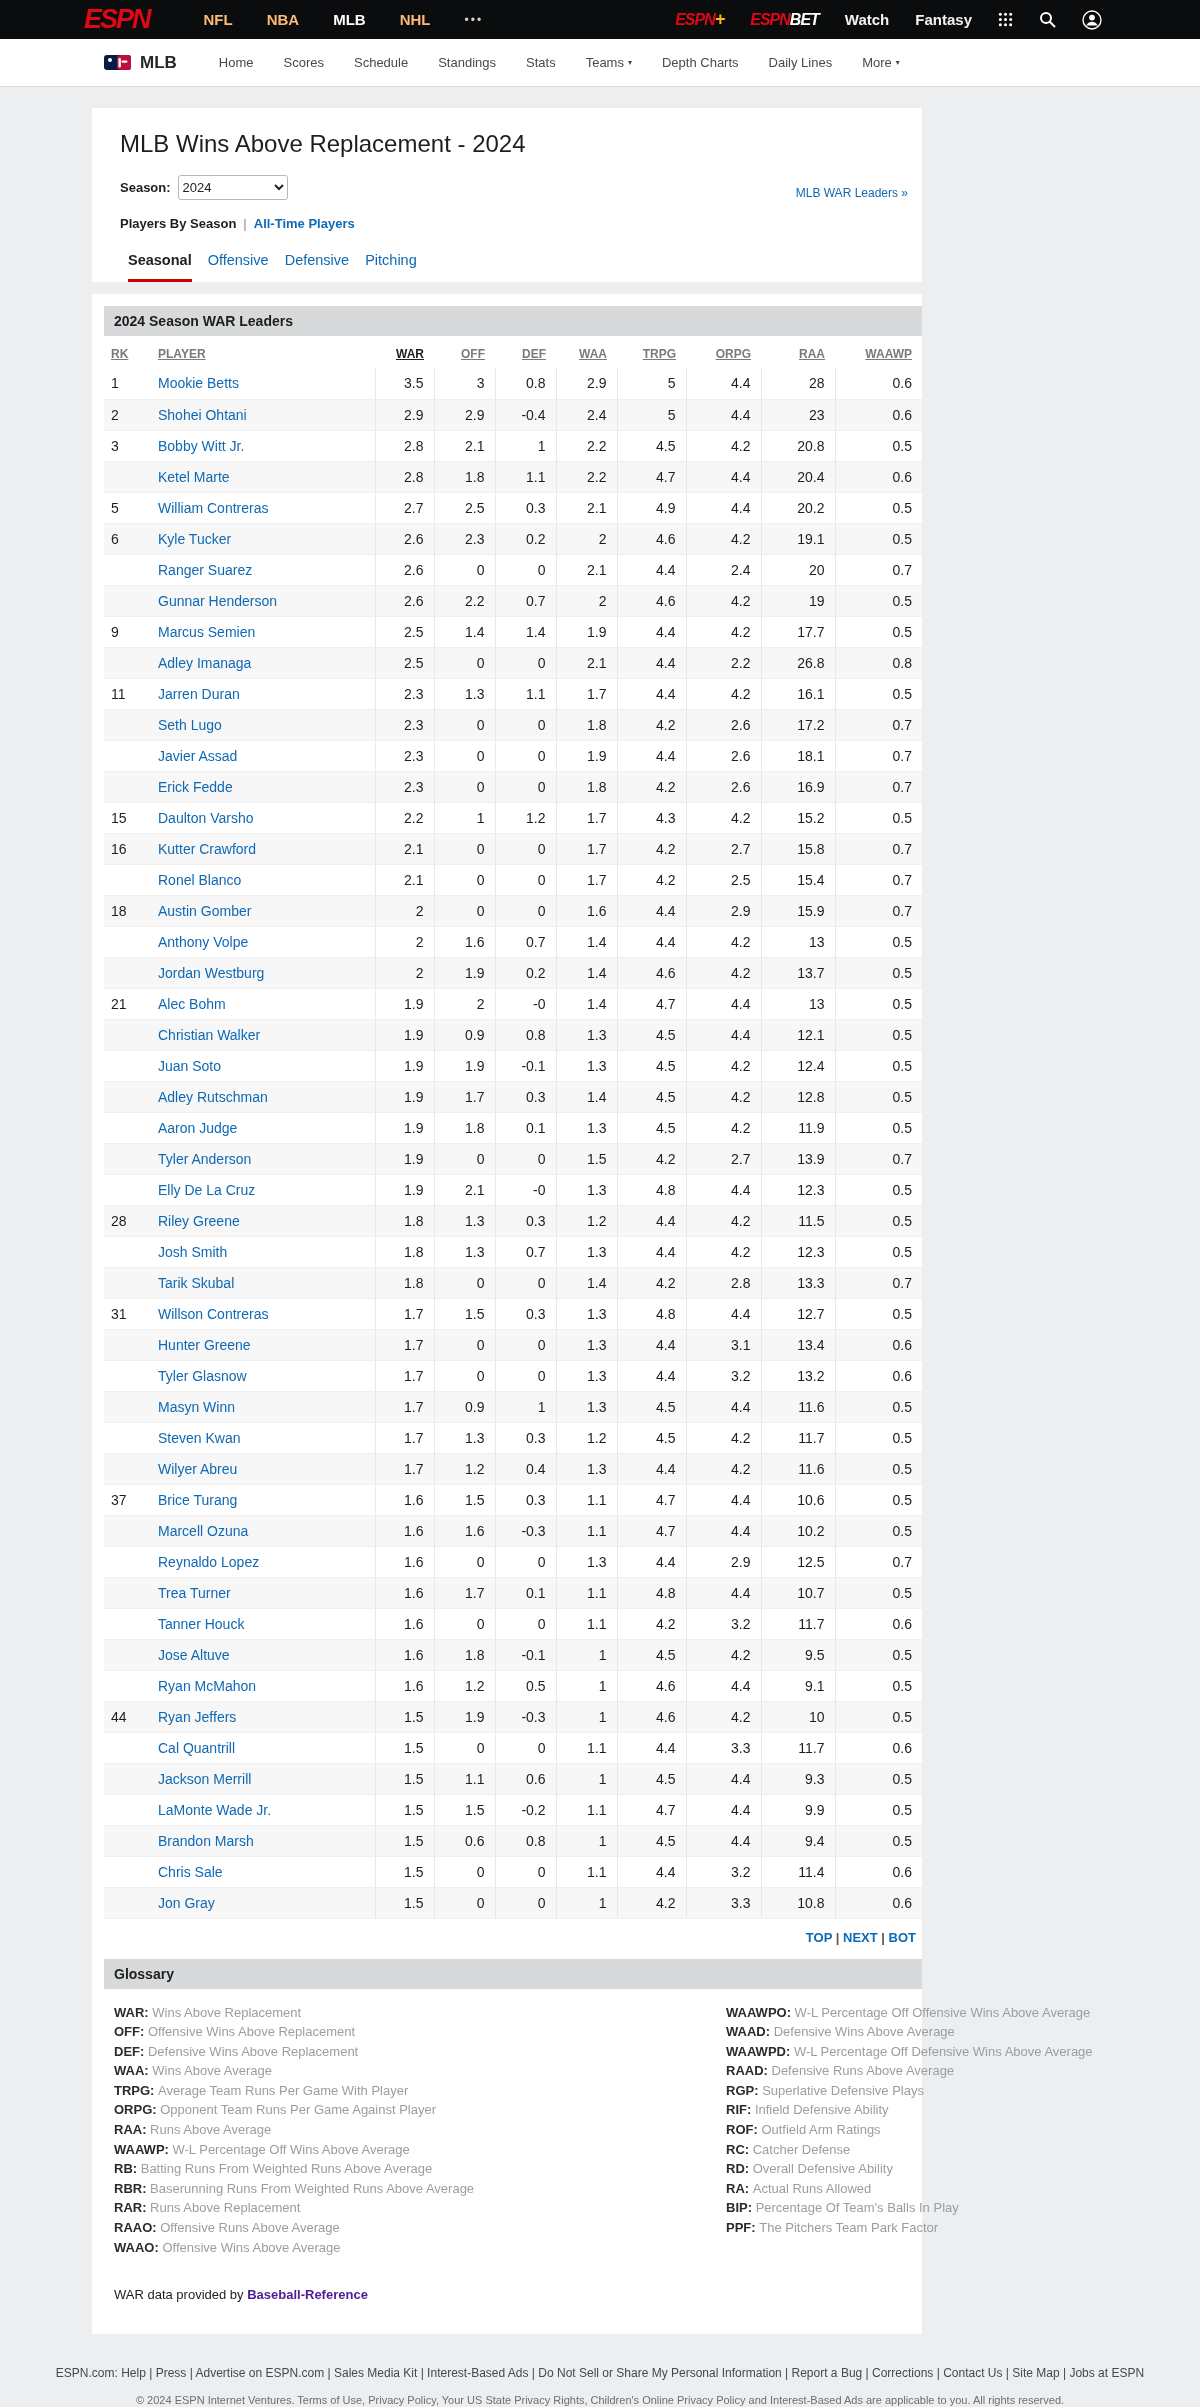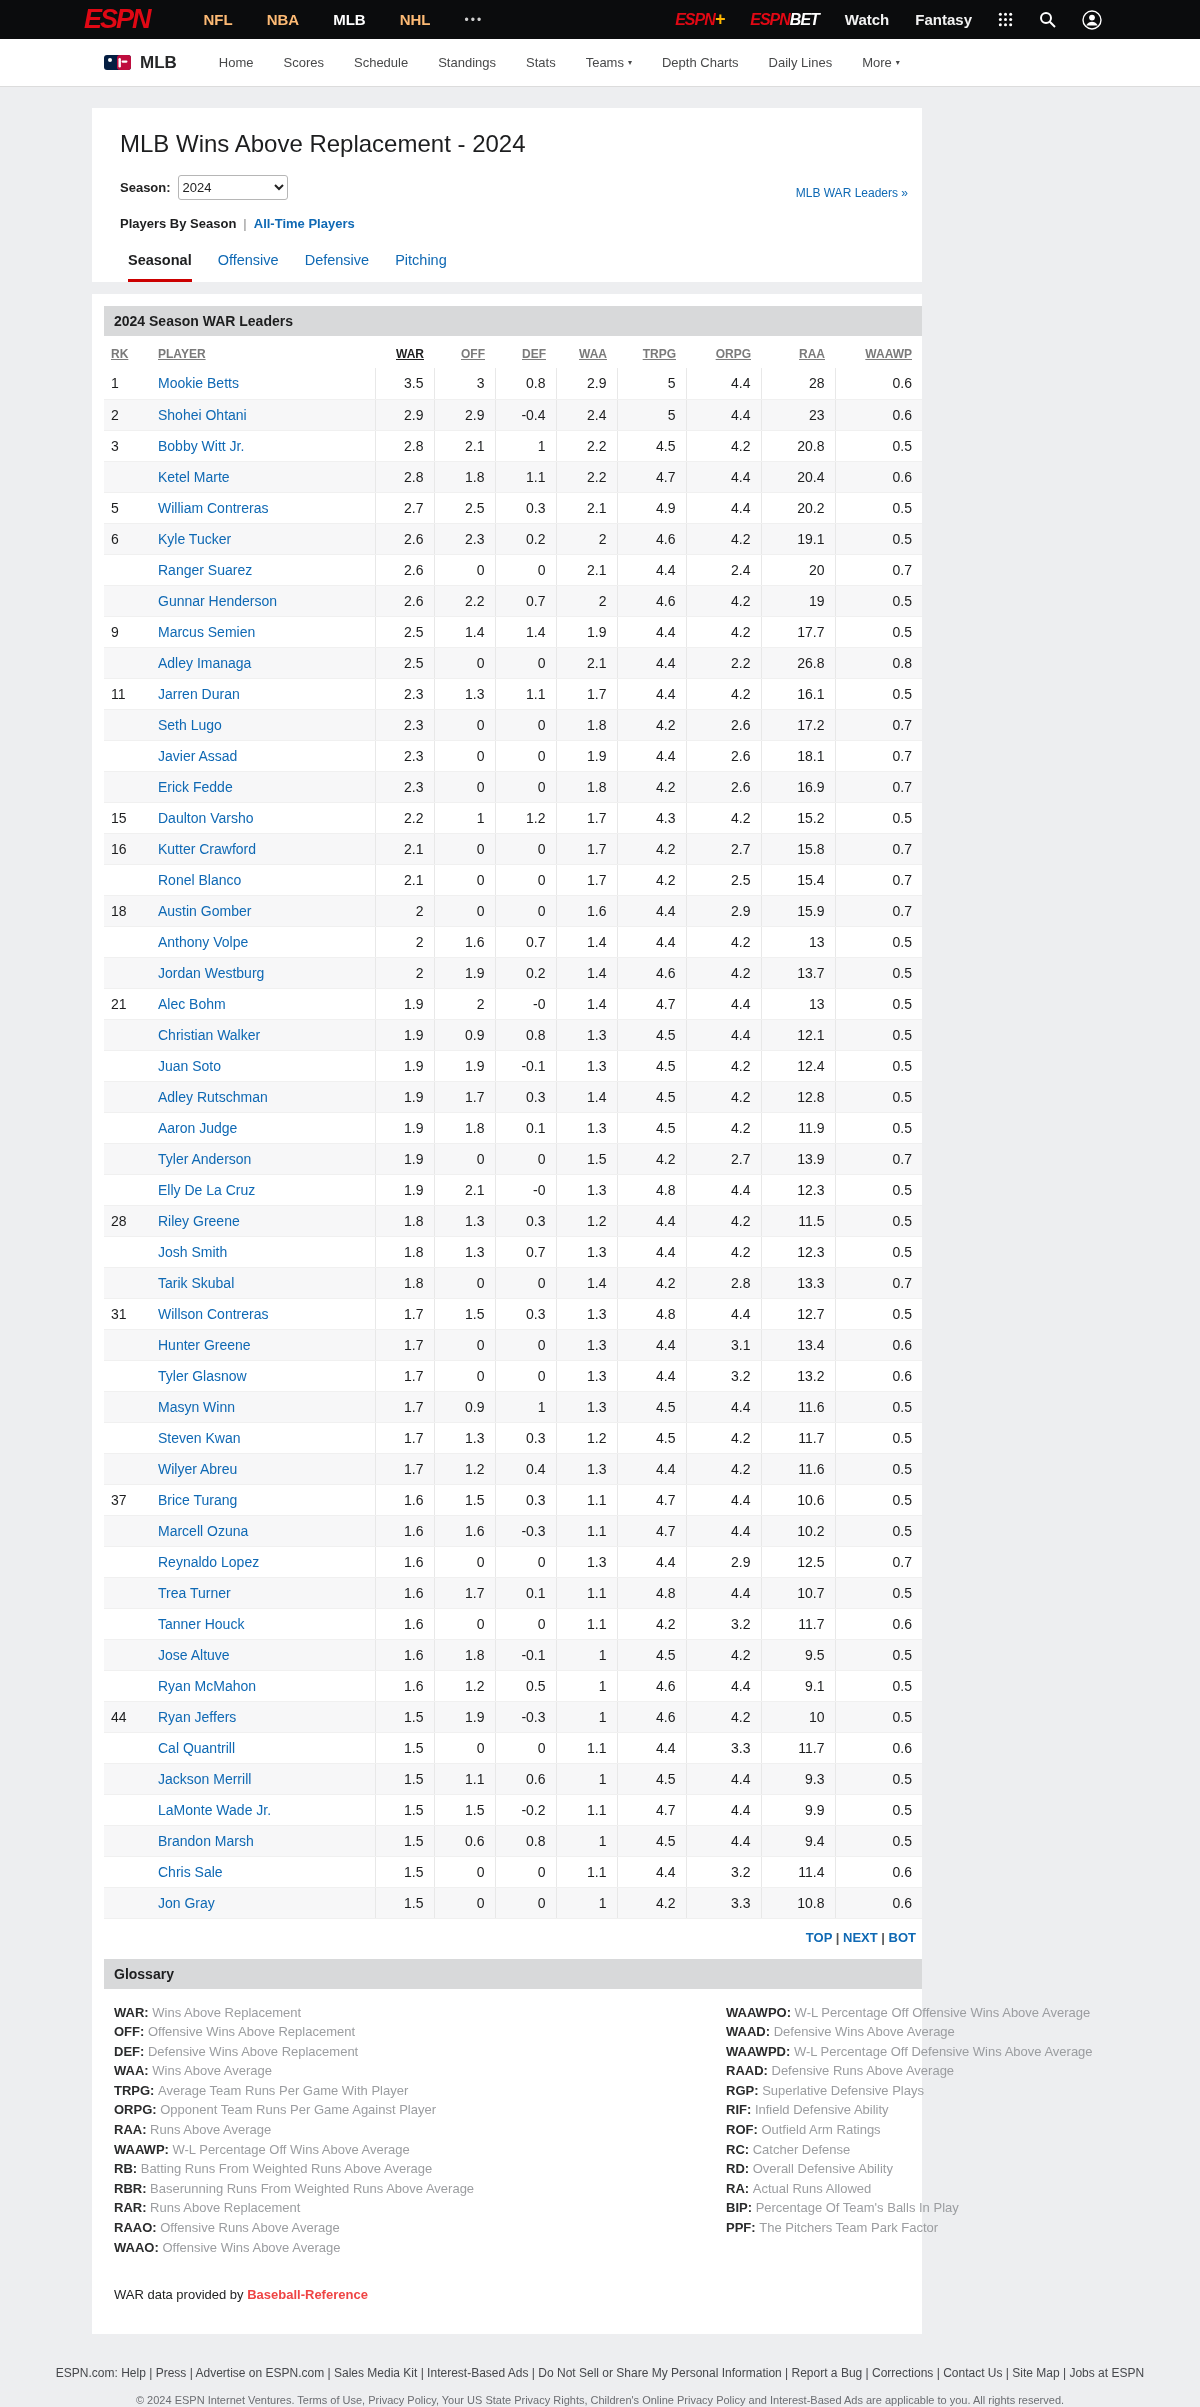--- a/index.html
+++ b/index.html
@@ -35,21 +35,21 @@
   .card{background:#fff;}
   .header-card{margin-top:21px;padding:22px 16px 0 28px;position:relative;}
   .header-card h1{font-size:24px;font-weight:500;color:#1d1e1f;}
   .war-leaders{position:absolute;right:14px;top:78px;font-size:12px;color:#0f69b4;}
   .season-row{margin-top:17px;display:flex;align-items:center;gap:7px;}
   .season-row label{font-size:13px;font-weight:700;}
   .season-row select{width:110px;height:25px;font-size:13px;color:#222;border:1px solid #b6b6b6;background:#fff;border-radius:3px;font-family:"Liberation Sans","DejaVu Sans",sans-serif;}
   .pbs-row{margin-top:16px;font-size:13px;font-weight:700;color:#1d1e1f;}
   .pbs-row .sep{color:#8a8a8a;font-weight:400;margin:0 7px;}
   .pbs-row a{color:#0f69b4;}
-  .tabs{display:flex;gap:26px;margin-top:21px;padding-left:8px;}
+  .tabs{display:flex;gap:16px;margin-top:21px;padding-left:8px;}
   .tab{font-size:14.5px;color:#0f69b4;padding-bottom:11px;border-bottom:3px solid transparent;}
   .tab.active{color:#1d1e1f;font-weight:700;border-bottom-color:#c00;}
 
   
   .table-card{margin-top:12px;padding:12px 12px 30px;}
   .tablewrap{width:818px;}
   .band{height:30px;background:#d8d9da;display:flex;align-items:center;padding-left:10px;margin-bottom:8px;}
   .band span{font-size:14px;font-weight:700;color:#1d1e1f;}
   table{border-collapse:collapse;width:818px;table-layout:fixed;}
   thead th{font-size:12px;font-weight:700;color:#7a7a7a;text-decoration:underline;text-align:right;padding:3px 10px 7px 0;}
@@ -66,21 +66,21 @@
   .plink{color:#0f69b4;}
   .psep{color:#555;font-weight:700;}
 
   
   .glossary{position:relative;margin-top:14px;padding-left:10px;min-height:256px;width:975px;}
   .g-line{font-size:13px;line-height:19.6px;white-space:nowrap;}
   .g-line b{color:#2a2b2c;font-weight:700;}
   .gdef{color:#9b9da0;}
   .gcol.right{position:absolute;left:622px;top:0;}
   .provider{margin:28px 0 2px 10px;font-size:13px;color:#1d1e1f;}
-  .provider a{color:#ef4444;font-weight:700;}
+  .provider a{color:#4c1d95;font-weight:700;}
 
   
   .footer{margin-top:16px;padding:16px 0 38px;text-align:center;}
   .f1{font-size:12px;color:#46484c;}
   .f2{font-size:11px;color:#6c6e72;margin-top:14px;text-align:center;}
 </style>
 </head>
 <body>
 
 <header class="topbar">

